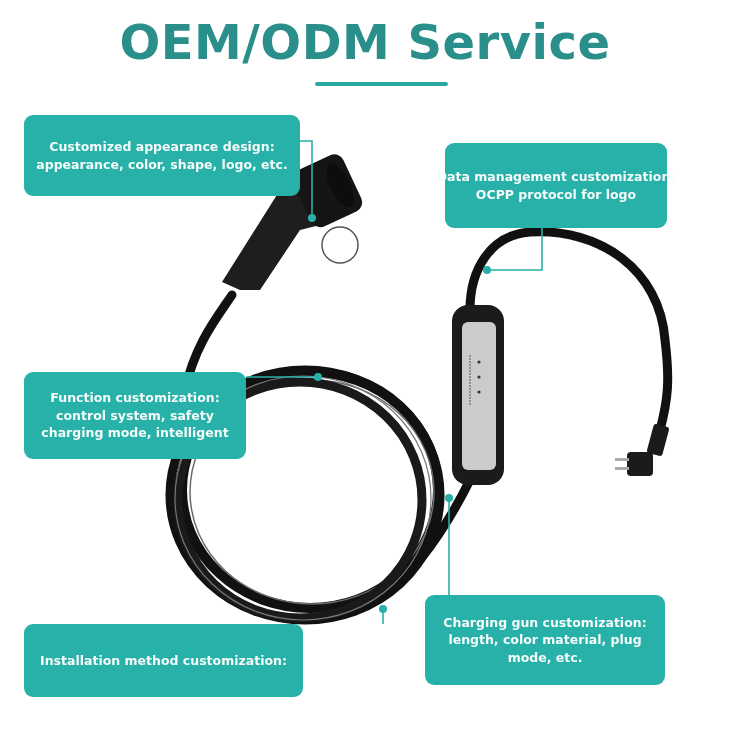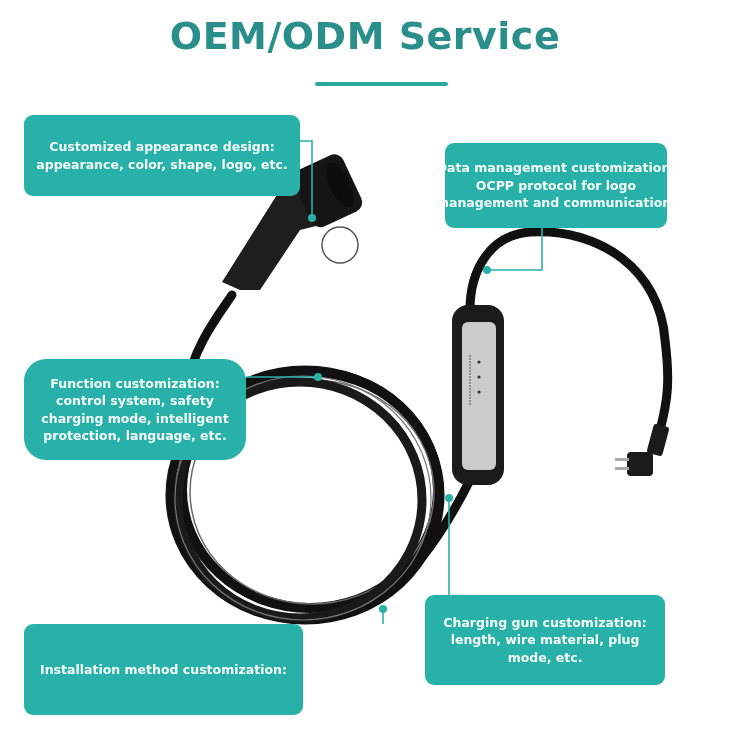--- a/index.html
+++ b/index.html
@@ -1,19 +1,19 @@
 <!DOCTYPE html>
 <html><head>
 <meta charset="utf-8">
 <style>
   html, body { margin:0; padding:0; }
   body { width:730px; height:730px; background:#ffffff; position:relative; overflow:hidden;
          font-family:"DejaVu Sans", "Liberation Sans", sans-serif; }
   .title { position:absolute; left:0; right:0; top:14px; text-align:center;
-           font-size:38px; font-weight:bold; color:#2a8f8a; letter-spacing:0.5px; }
+           font-size:48px; font-weight:bold; color:#2a8f8a; letter-spacing:0.5px; }
   .title-underline { position:absolute; left:315px; top:82px; width:133px; height:4px; background:#2aa89f; border-radius:2px; }
   .box { position:absolute; background:#27b1a8; color:#f4fbfa; border-radius:9px;
          font-weight:bold; font-size:12.5px; line-height:17.5px; text-align:center;
          display:flex; flex-direction:column; justify-content:center; align-items:center;
          box-sizing:border-box; padding:4px 0; }
   .box span { display:block; white-space:nowrap; }
   #stage { position:absolute; left:0; top:0; width:730px; height:730px; }
 </style>
 </head>
 <body>
@@ -77,31 +77,29 @@
 </svg>
 
 <div class="box" style="left:24px; top:115px; width:276px; height:81px;">
   <span>Customized appearance design:</span>
   <span>appearance, color, shape, logo, etc.</span>
 </div>
 
 <div class="box" style="left:445px; top:143px; width:222px; height:85px;">
   <span>Data management customization:</span>
   <span>OCPP protocol for logo</span>
-  <span>management and communication.</span>
 </div>
 
-<div class="box" style="left:24px; top:359px; width:222px; height:101px;border-radius:22px;">
+<div class="box" style="left:24px; top:372px; width:222px; height:87px;">
   <span>Function customization:</span>
   <span>control system, safety</span>
   <span>charging mode, intelligent</span>
-  <span>protection, language, etc.</span>
 </div>
 
-<div class="box" style="left:24px; top:624px; width:279px; height:91px;">
+<div class="box" style="left:24px; top:624px; width:279px; height:73px;">
   <span>Installation method customization:</span>
 </div>
 
 <div class="box" style="left:425px; top:595px; width:240px; height:90px;">
   <span>Charging gun customization:</span>
-  <span>length, wire material, plug</span>
+  <span>length, color material, plug</span>
   <span>mode, etc.</span>
 </div>
 
 </body></html>

